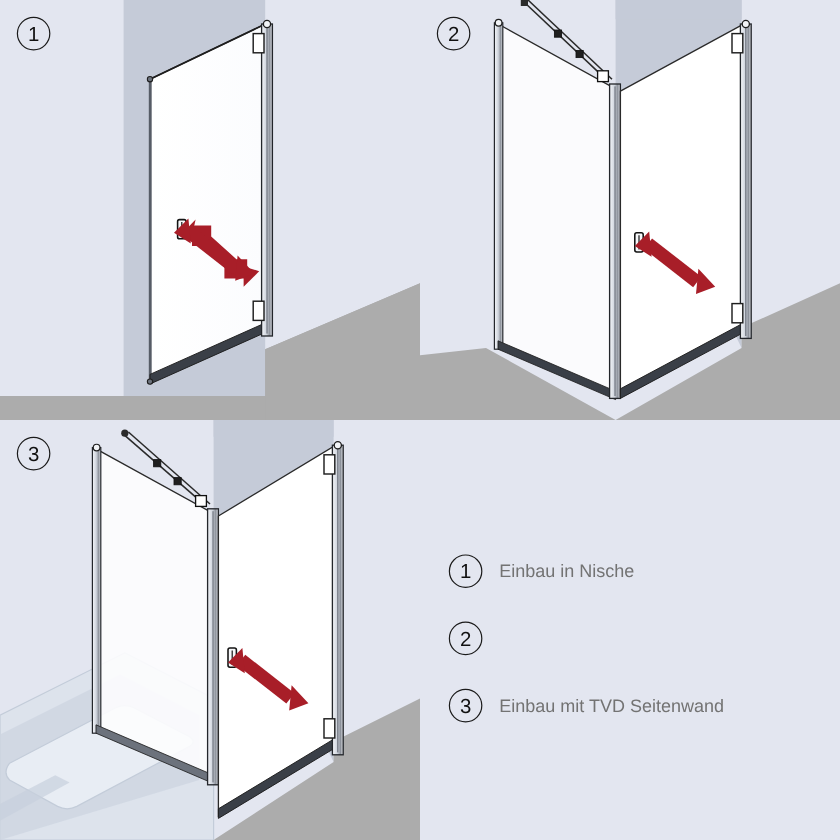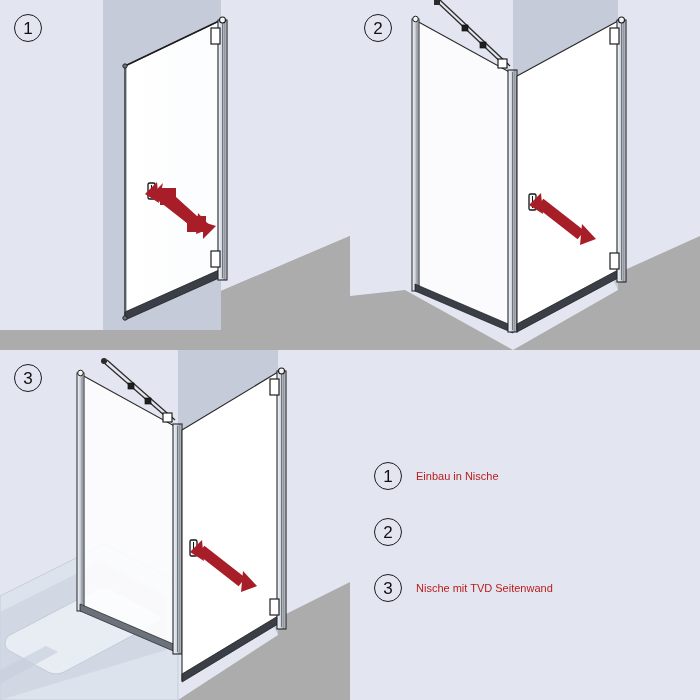--- a/index.html
+++ b/index.html
@@ -26,21 +26,21 @@
     background:transparent;
   }
   .panel .badge{left:14px;top:14px;}
 
   .legend-row{
     position:absolute;left:24px;
     display:flex;align-items:center;gap:14px;
     height:28px;
   }
   .legend-row .badge{position:static;}
-  .legend-label{font-size:11px;color:#b91c1c;white-space:nowrap;}
+  .legend-label{font-size:15px;color:#737373;white-space:nowrap;}
   #lr1{top:112px;}
   #lr2{top:168px;}
   #lr3{top:224px;}
 
   svg.scene{position:absolute;left:0;top:0;width:350px;height:350px;display:block;}
 </style>
 </head>
 <body>
 
 <div id="page">
@@ -230,17 +230,17 @@
   <div id="legend">
     <div class="legend-row" id="lr1">
       <div class="badge">1</div>
       <div class="legend-label">Einbau in Nische</div>
     </div>
     <div class="legend-row" id="lr2">
       <div class="badge">2</div>
     </div>
     <div class="legend-row" id="lr3">
       <div class="badge">3</div>
-      <div class="legend-label">Nische mit TVD Seitenwand</div>
+      <div class="legend-label">Einbau mit TVD Seitenwand</div>
     </div>
   </div>
 
 </div>
 
 </body></html>

